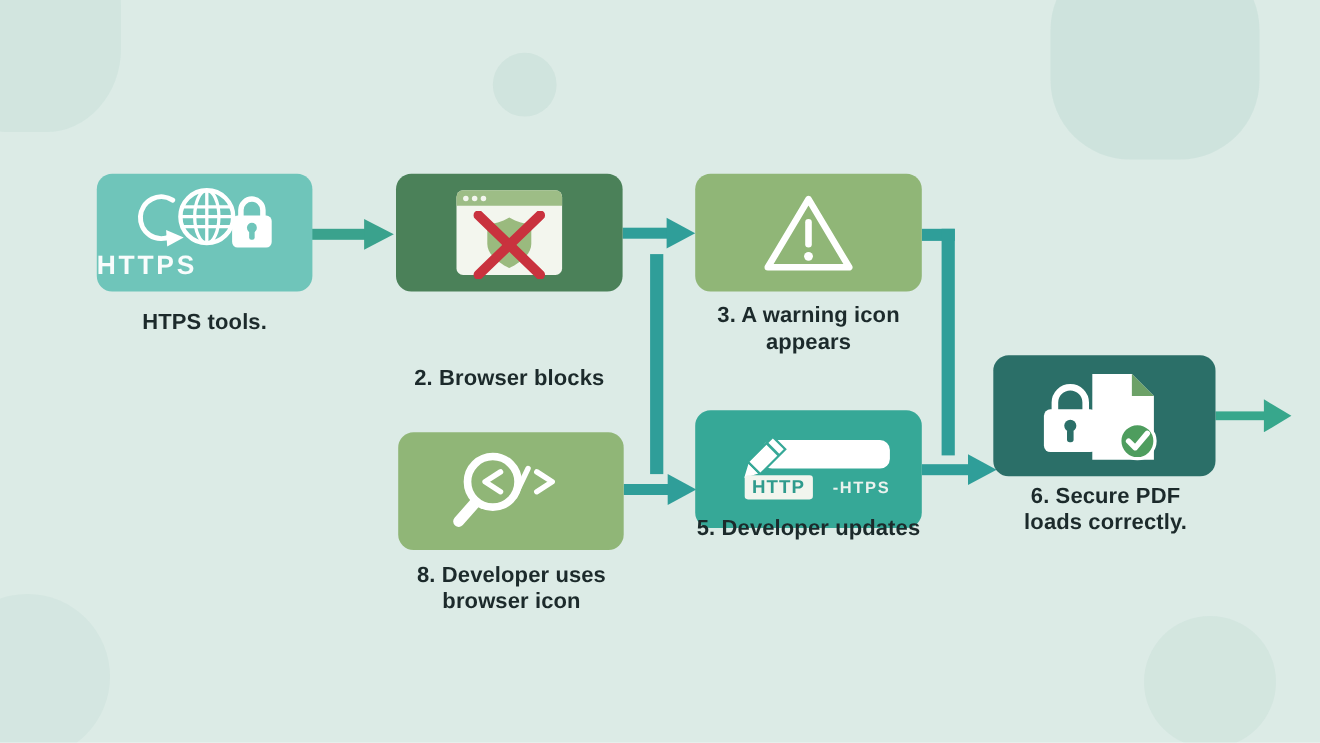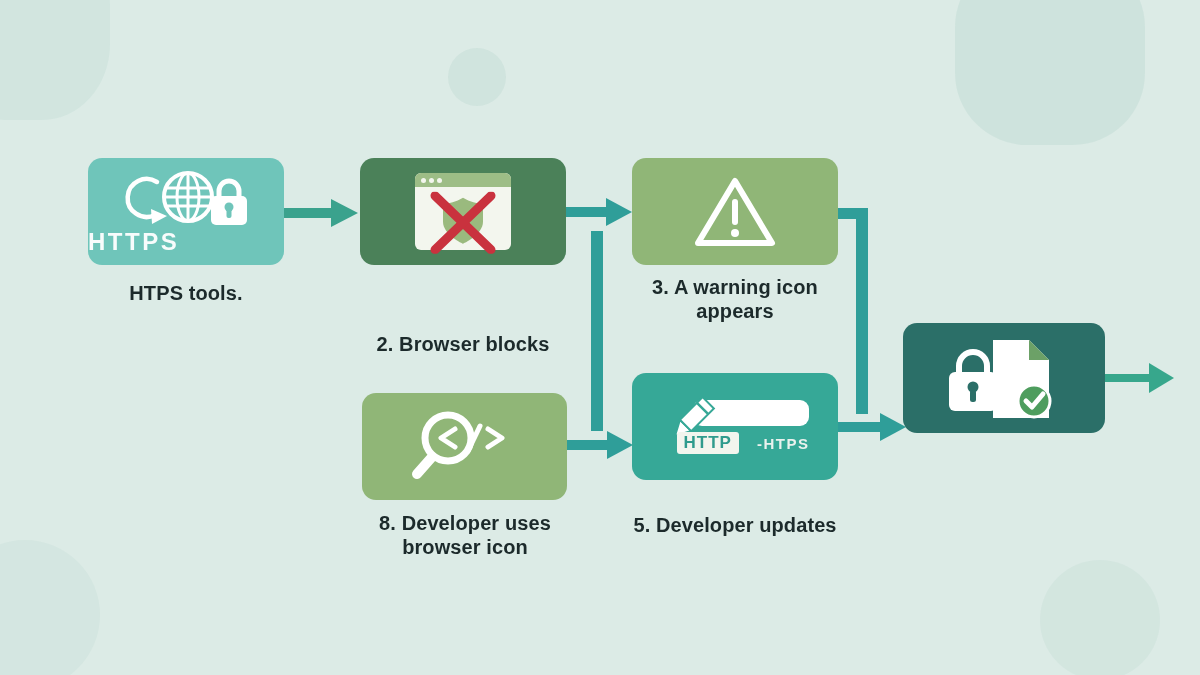--- a/index.html
+++ b/index.html
@@ -189,35 +189,39 @@
           <rect x="15" y="-8" width="32" height="16" fill="#ffffff" stroke="#36a897" stroke-width="2"></rect>
           <line x1="39" y1="-8" x2="39" y2="8" stroke="#36a897" stroke-width="2.5"></line>
         </g>
       </svg>
     </div>
     <div class="chip-row">
       <span class="chip">HTTP</span>
       <span class="chip-rest">-HTPS</span>
     </div>
   </div>
-  <div class="caption" style="left:617px;top:513px;width:236px;">
+  <div class="caption" style="left:617px;top:468px;width:236px;">
     <div>5. Developer updates</div>
   </div>
 
   <div class="stepbox" style="left:903px;top:323px;width:202px;height:110px;background:#2b6f68;">
     <div class="icon-center" style="top:11px;">
       <svg width="134" height="88" viewBox="0 0 134 88">
 
         <path d="M56 6 H92 L112 26 V84 H56 Z" fill="#ffffff"></path>
         <polygon points="92,6 112,26 92,26" fill="#6ca167"></polygon>
 
         <path d="M 22 40 v -8 a 14 14 0 0 1 28 0 v 8" fill="none" stroke="#ffffff" stroke-width="6"></path>
         <rect x="12" y="38" width="48" height="39" rx="6" fill="#ffffff"></rect>
         <circle cx="36" cy="53" r="5.5" fill="#2b6f68"></circle>
         <rect x="33" y="56" width="6" height="12" rx="2.5" fill="#2b6f68"></rect>
 
         <circle cx="97" cy="67" r="16" fill="#4e9d5e" stroke="#ffffff" stroke-width="3"></circle>
         <polyline points="89,67 95,73 106,60" fill="none" stroke="#ffffff" stroke-width="5" stroke-linecap="round" stroke-linejoin="round"></polyline>
       </svg>
     </div>
   </div>
+  <div class="caption" style="left:895px;top:439px;width:220px;">
+    <div>6. Secure PDF</div>
+    <div>loads correctly.</div>
+  </div>
 
 </div>
 
 </body></html>

